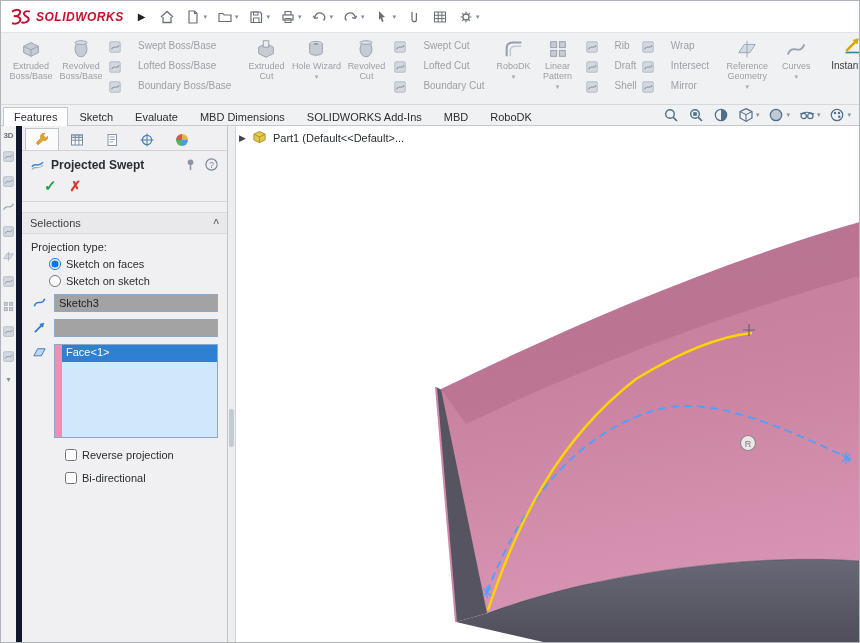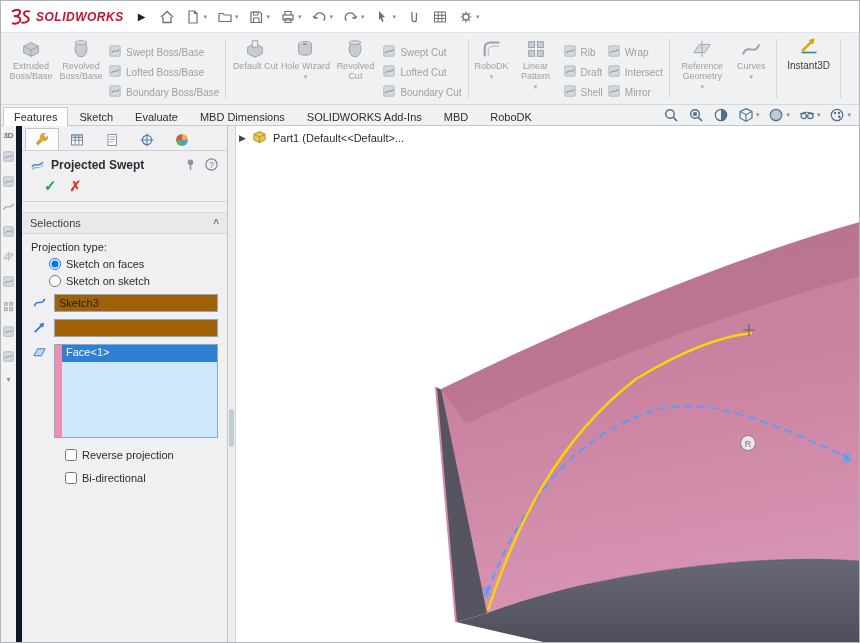--- a/index.html
+++ b/index.html
@@ -17,21 +17,21 @@
   .dd { font-size:7px; color:#8a8f96; margin-left:2px; }
 
   
   .ribbon { height:72px; background:#f0f1f2; border-bottom:1px solid #d6d8da; display:flex; align-items:stretch; padding:2px 2px; }
   .rgroup { display:flex; align-items:stretch; padding:0 3px; }
   .rdivider { width:1px; background:#d3d5d8; margin:4px 1px; }
   .rbtn-large { width:50px; display:flex; flex-direction:column; align-items:center; padding-top:3px; color:#9c9fa4; font-size:9px; line-height:1.1; text-align:center; }
   .rbtn-large svg { width:22px; height:22px; margin-bottom:2px; }
   .rbtn-large .bdd { font-size:7px; color:#a7aab0; margin-top:1px; }
   .rstack { display:flex; flex-direction:column; justify-content:center; gap:2px; padding:0 2px; }
-  .rbtn-small { display:flex; align-items:flex-end; gap:4px; height:18px; color:#9c9fa4; font-size:10px; white-space:nowrap; }
+  .rbtn-small { display:flex; align-items:flex-start; gap:16px; height:18px; color:#9c9fa4; font-size:10px; white-space:nowrap; }
   .rbtn-small svg { width:14px; height:14px; }
   .rbtn-inst { display:flex; align-items:center; gap:5px; color:#3a3d42; font-size:10px; padding:0 6px;flex-direction:column; }
   .rbtn-inst svg { width:20px; height:20px; }
 
   
   .tabrow { height:21px; background:#f0f1f2; border-bottom:1px solid #c6c9cc; display:flex; align-items:flex-end; padding-left:2px; }
   .tab { padding:3px 10px 3px; font-size:11px; color:#2a2d31; border:1px solid transparent; border-bottom:none; margin-bottom:-1px; white-space:nowrap; }
   .tab.active { background:#fff; border-color:#c6c9cc; }
   .hud { margin-left:auto; display:flex; align-items:center; gap:9px; padding-right:8px; color:#4f6e8d; margin-bottom:2px; }
   .hudi { display:flex; align-items:center; }
@@ -58,21 +58,21 @@
   .ok-g { color:#1f9d44; font-weight:bold; font-size:15px; }
   .ca-r { color:#d93a2b; font-weight:bold; font-size:14px; }
   .pm-sec-hdr { margin-top:10px; display:flex; align-items:center; justify-content:space-between; background:#e9e9eb; border-top:1px solid #d9d9db; border-bottom:1px solid #d9d9db; padding:4px 8px; color:#3a3d42; }
   .pm-sec-hdr .chev { color:#6b7078; font-size:10px; font-weight:bold; }
   .pm-body { padding:7px 9px 0 9px; display:flex; flex-direction:column; gap:5px; font-size:11px; color:#2a2d31; }
   .radio-row { display:flex; align-items:flex-start; gap:5px; margin-left:18px; }
   .radio-row input { width:12px; height:12px; }
   .fieldrow { display:flex; align-items:flex-start; gap:7px; margin-top:2px; }
   .ficon { width:16px; display:flex; justify-content:center; padding-top:1px; }
   .ficon svg { width:15px; height:15px; }
-  input.sw { flex:1; height:18px; border:1px solid #8aa8c8; background:#a16207; font:11px "Liberation Sans", sans-serif; padding:0 4px; color:#222; }
+  input.sw { flex:1; height:18px; border:1px solid #8aa8c8; background:#a3a3a3; font:11px "Liberation Sans", sans-serif; padding:0 4px; color:#222; }
   .listbox { flex:1; height:94px; border:1px solid #8aa8c8; background:#cfe8fb; display:flex; }
   .pinkstrip { width:7px; background:#ef8fb4; }
   .listrows { flex:1; }
   .listrow.selected { background:#2f7fd3; color:#fff; padding:1px 4px; height:17px; }
   .chkrow { display:flex; align-items:center; gap:5px; margin-left:34px; margin-top:6px; }
   .chkrow input { width:12px; height:12px; }
 
   
   .splitter { width:8px; background:#eceef0; border-right:1px solid #cfd4d8; position:relative; }
   .splitter .handle { position:absolute; top:283px; left:1px; width:5px; height:38px; background:#c3ccd4; border-radius:2px; }
@@ -375,21 +375,21 @@
             <span>Boundary Boss/Base</span>
           </div>
       </div>
     </div>
     <div class="rdivider"></div>
     <div class="rgroup">
       <div class="rbtn-large">
         <svg viewBox="0 0 24 24">
             <use href="#sym-cut"></use>
           </svg>
-        <span>Default Cut</span>
+        <span>Extruded Cut</span>
       </div>
       <div class="rbtn-large">
         <svg viewBox="0 0 24 24">
             <use href="#sym-hole"></use>
           </svg>
         <span>Hole Wizard</span>
         <span class="bdd">▾</span>
       </div>
       <div class="rbtn-large">
         <svg viewBox="0 0 24 24">

